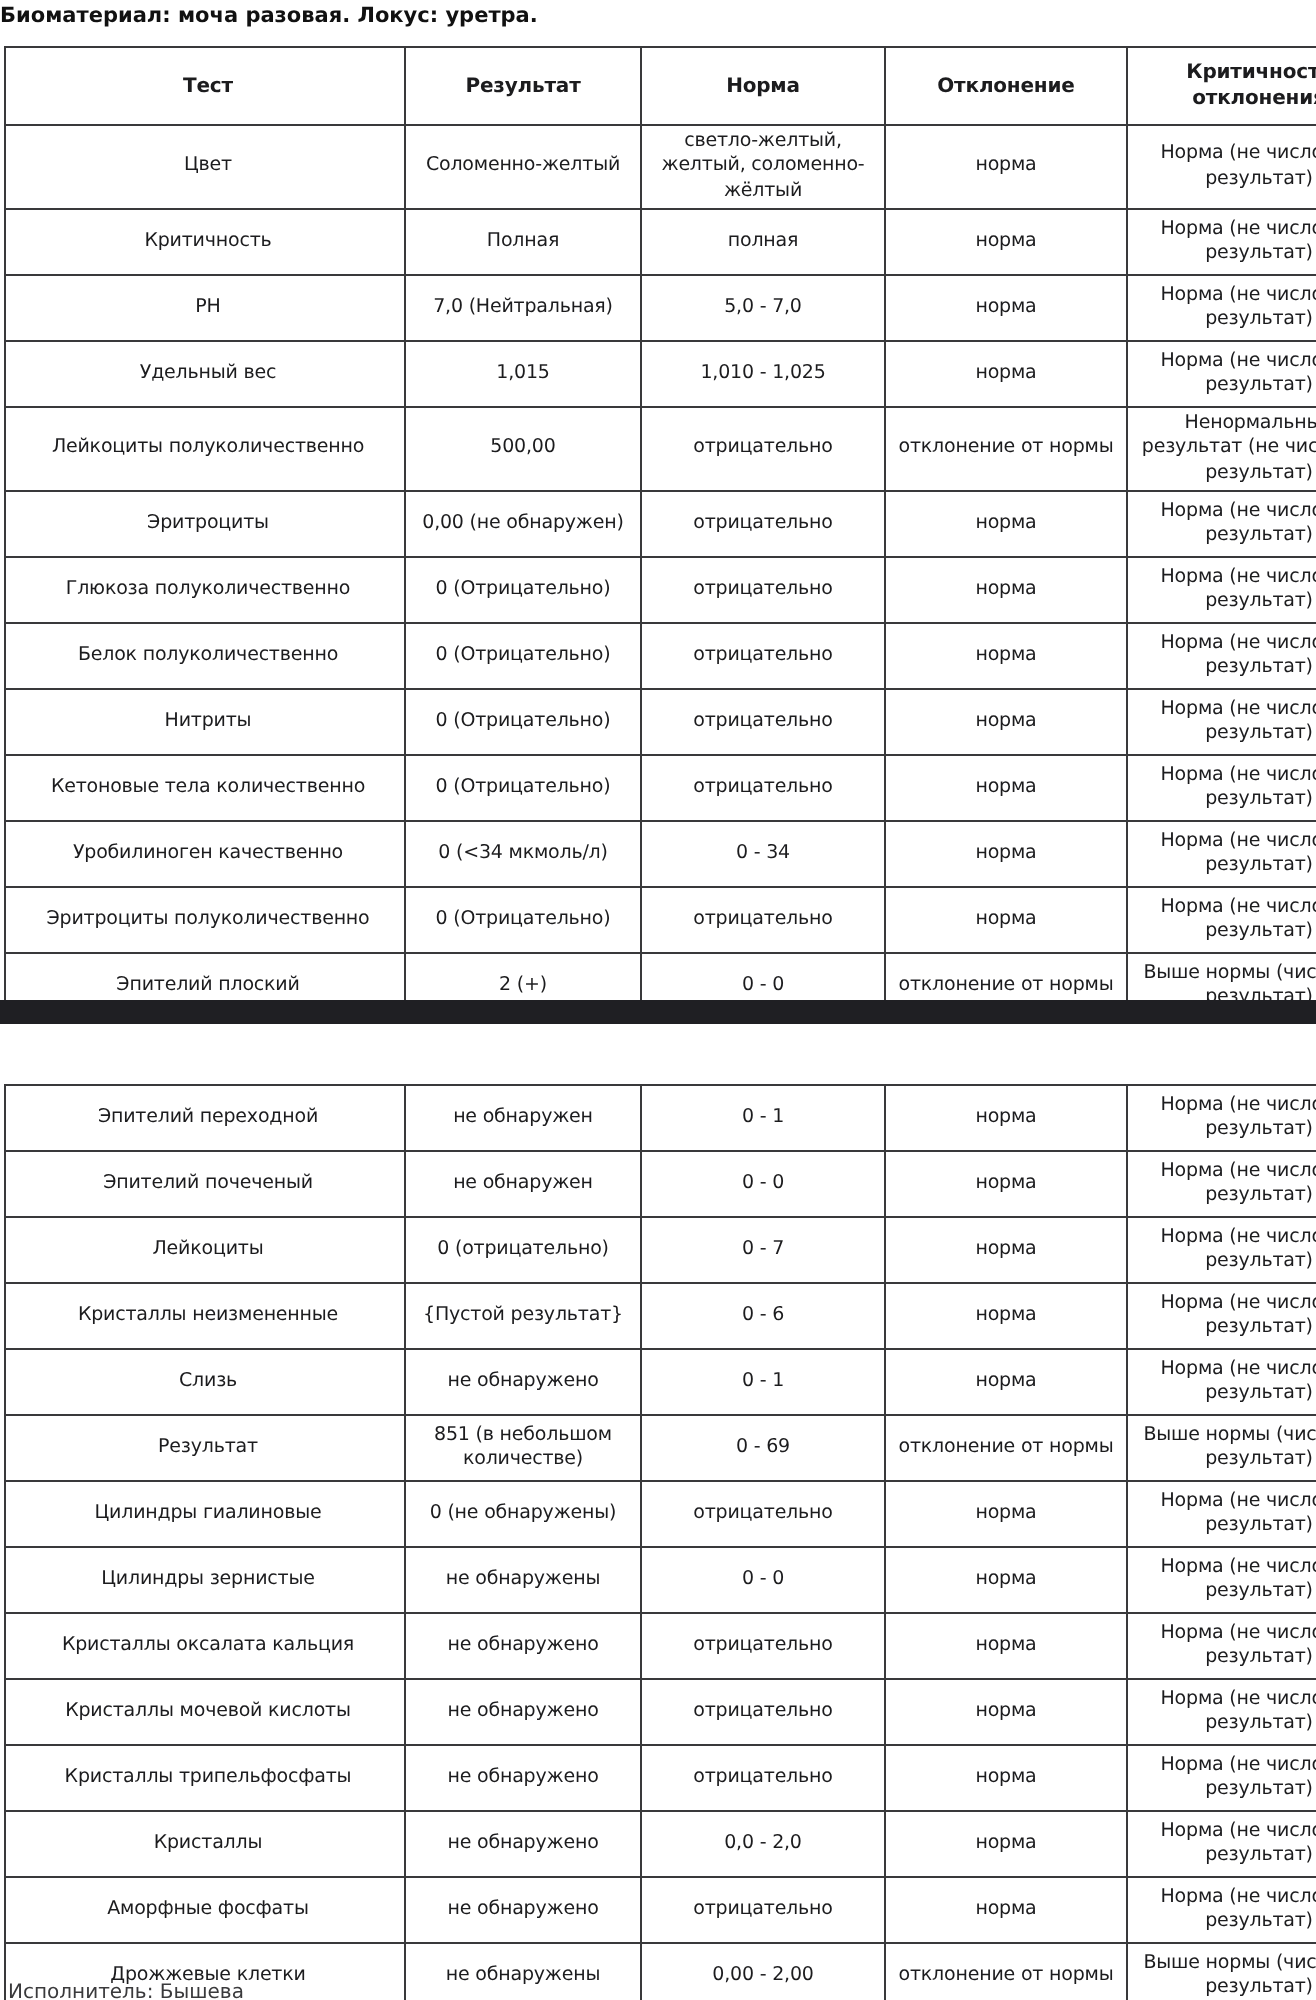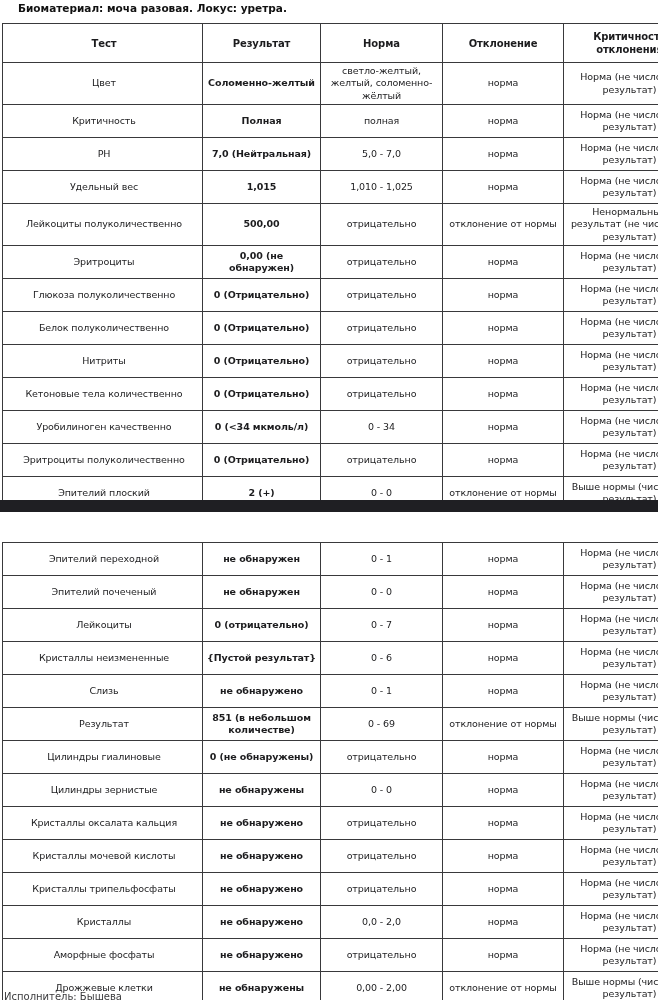--- a/index.html
+++ b/index.html
@@ -7,21 +7,21 @@
     position: relative;
     width: 658px;
     height: 1000px;
     overflow: hidden;
     background: #ffffff;
     font-family: "DejaVu Sans", "Liberation Sans", sans-serif;
     color: #1c1c1e;
   }
   .title {
     position: absolute;
-    left: 18px;
+    left: 0;
     top: 2px;
     font-size: 10.5px;
     font-weight: 700;
     color: #111;
     white-space: nowrap;
   }
   table.results {
     position: absolute;
     left: 2px;
     border-collapse: collapse;
@@ -46,21 +46,21 @@
     height: 34px;
     font-size: 10px;
     font-weight: 700;
   }
   table.results td { height: 28px; }
   table.results th.col-test,
   table.results td.col-test {
     text-align: center;
     padding-left: 6px;
   }
-  table.results td.col-result { font-weight: 700; }
+  table.results td.col-result { font-weight: 400; }
   .page-break-bar {
     position: absolute;
     left: 0;
     top: 500px;
     width: 658px;
     height: 12px;
     background: #1f1f23;
   }
   .footer {
     position: absolute;

